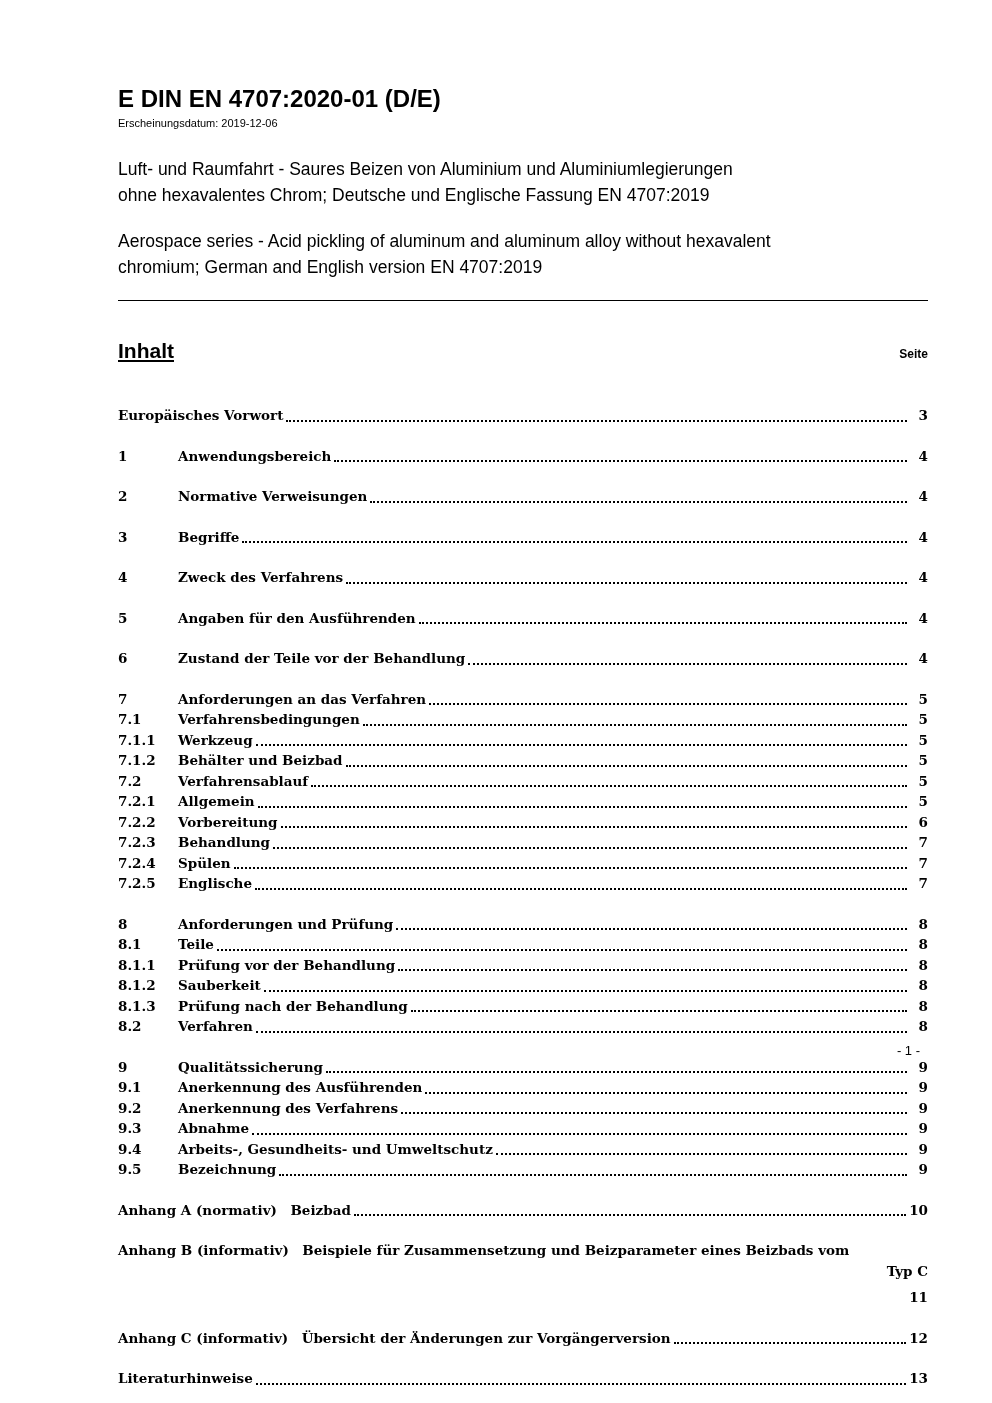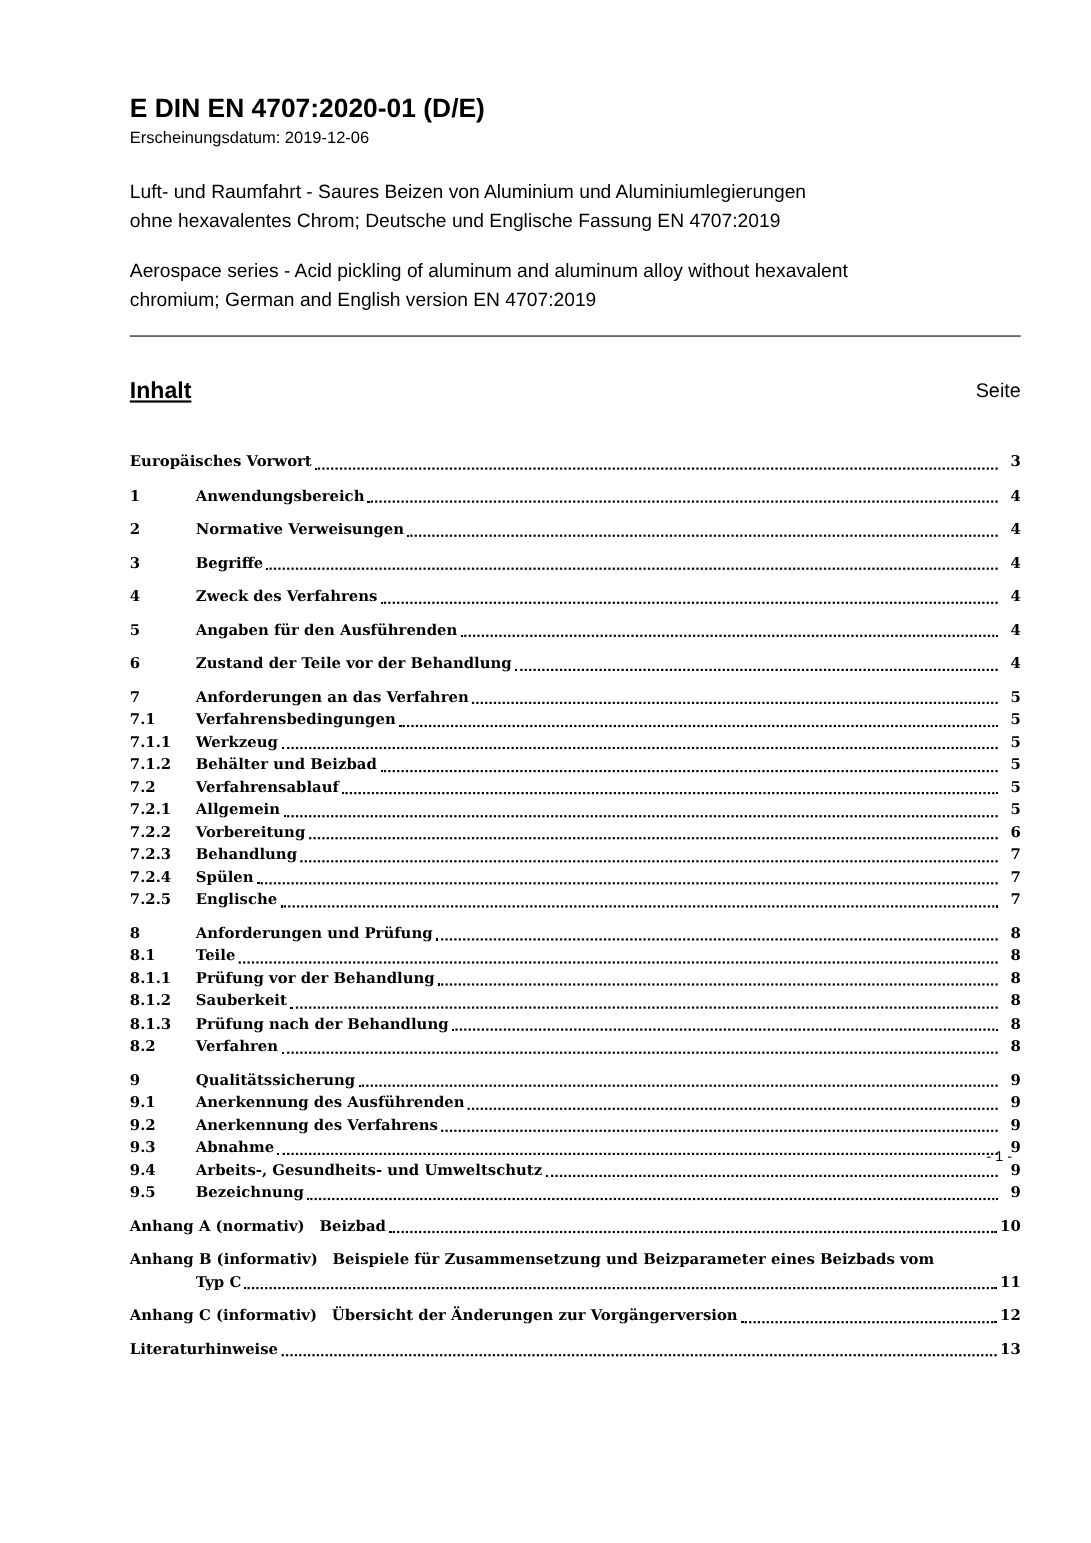--- a/index.html
+++ b/index.html
@@ -15,56 +15,56 @@
     position: relative;
     width: 992px; height: 1122px;
     padding: 86px 64px 0 118px;
   }
   .doc-number {
     font-size: 24px;
     font-weight: bold;
     line-height: 1.1;
   }
   .pub-date {
-    font-size: 15px;
+    font-size: 11px;
     margin-top: 5px;
   }
   .title-block {
     font-size: 17.5px;
     font-weight: normal;
     line-height: 26px;
   }
   .title-de { margin-top: 27px; }
   .title-en {
     margin-top: 20px;
     padding-bottom: 20px;
     border-bottom: 1.5px solid #000;
   }
   .toc-header {
     margin-top: 38px;
     display: flex;
     justify-content: space-between;
     align-items: flex-end;
   }
   .toc-heading { font-size: 21px; font-weight: bold; text-decoration: underline; }
-  .toc-page-label { font-size: 18px; font-weight: normal; padding-bottom: 2px; }
+  .toc-page-label { font-size: 12px; font-weight: bold; padding-bottom: 2px; }
   .toc-list {
     margin-top: 42px;
     font-family: "DejaVu Serif", serif;
     font-weight: bold;
     font-size: 13.5px;
   }
   .toc-row {
     display: flex;
     align-items: flex-end;
     line-height: 20.5px;
     min-height: 20.5px;
   }
-  .toc-row.gap { margin-top: 10px; }
-  .toc-row.indent { padding-left: 60px; }
+  .toc-row.gap { margin-top: 20px; }
+  .toc-row.indent { padding-left: 60px; flex-direction: column; }
   .toc-num { width: 60px; flex: none; }
   .toc-label { flex: none; max-width: 100%; }
   .toc-leader {
     flex: 1;
     height: 0;
     border-bottom: 2px dotted #000;
     margin: 0 3px 4px 3px;
   }
   .toc-page {
     flex: none;

